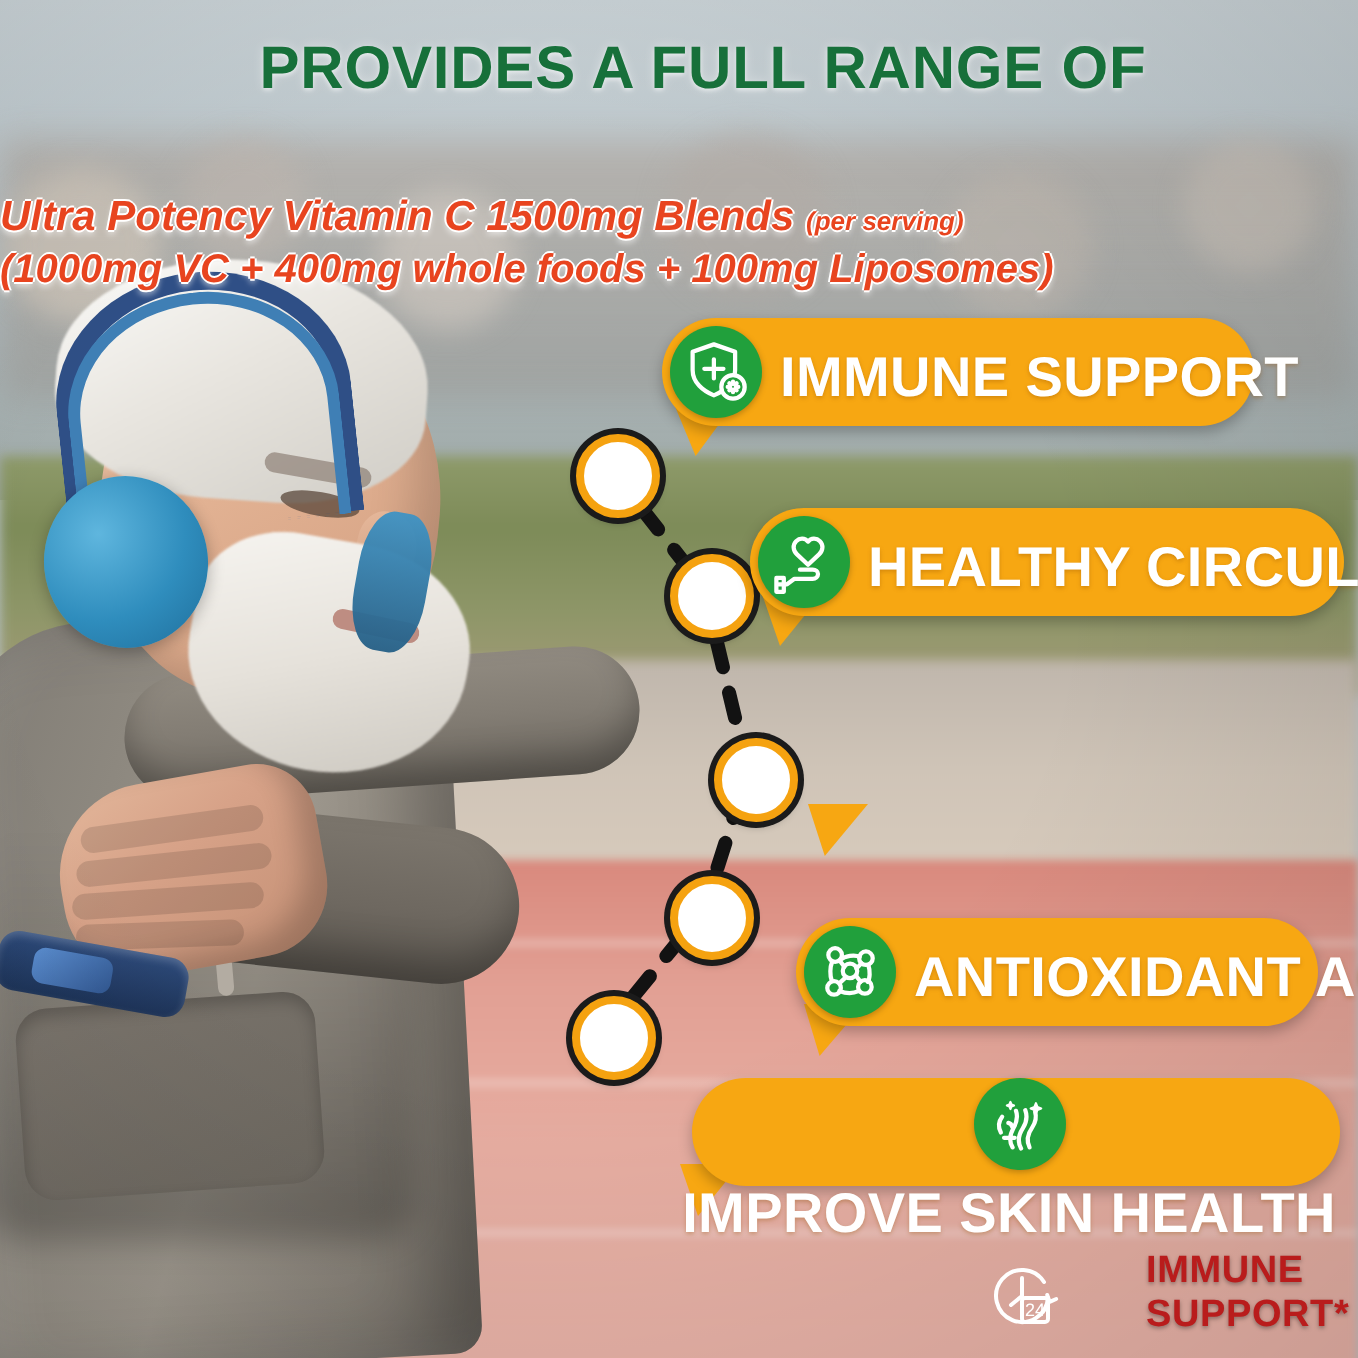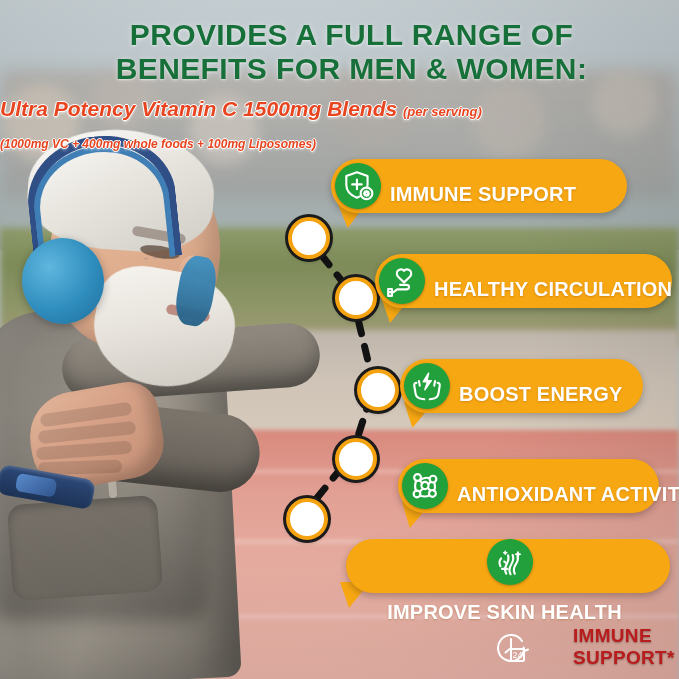--- a/index.html
+++ b/index.html
@@ -108,38 +108,38 @@
     color:#17703a;font-weight:bold;font-size:30px;line-height:1.12;letter-spacing:.4px;
     text-shadow:0 1px 2px rgba(255,255,255,.55), 0 0 6px rgba(255,255,255,.4);}
   .headline div{white-space:nowrap;margin-left:24px;}
 
   
   .subtitle{position:absolute;left:0;top:96px;width:679px;text-align:left;
     color:#e8441f;font-style:italic;font-weight:bold;line-height:1.2;
     text-shadow:0 1px 0 #fff,0 -1px 0 #fff,1px 0 0 #fff,-1px 0 0 #fff,0 2px 3px rgba(255,255,255,.7);}
   .sub1{font-size:21px;}
   .sub1 .small{font-size:13px;}
-  .sub2{font-size:12px;margin-top:16px;}
+  .sub2{font-size:20px;margin-top:2px;}
 
   
   .connector{position:absolute;left:0;top:0;width:679px;height:679px;pointer-events:none;}
   .dot{position:absolute;width:34px;height:34px;border-radius:50%;
     background:#ffffff;border:4px solid #f5a210;
     box-shadow:0 0 0 3px #1b1b1b, 0 2px 4px rgba(0,0,0,.35);}
 
   
   .pill{position:absolute;height:54px;display:flex;align-items:center;
     background:#f7a712;border-radius:27px;
     box-shadow:0 3px 7px rgba(0,0,0,.25);}
   .pill .icon{width:46px;height:46px;border-radius:50%;background:#21a03c;
     margin-left:4px;flex:0 0 auto;display:flex;align-items:center;justify-content:center;
     box-shadow:0 1px 3px rgba(0,0,0,.25);}
   .pill .icon svg{width:34px;height:34px;display:block;}
-  .pill .label{color:#ffffff;font-weight:bold;font-size:20px;letter-spacing:.2px;
-    white-space:nowrap;margin:16px 16px 0 9px;text-shadow:0 1px 2px rgba(150,80,0,.35);}
+  .pill .label{color:#ffffff;font-weight:bold;font-size:28px;letter-spacing:.2px;
+    white-space:nowrap;margin:6px 16px 0 9px;text-shadow:0 1px 2px rgba(150,80,0,.35);}
 
   
   #pill-0{left:331px;top:159px;width:296px;}
   #pill-1{left:375px;top:254px;width:297px;}
   #pill-2{left:400px;top:359px;width:243px;}
   #pill-3{left:398px;top:459px;width:261px;}
   #pill-4{left:346px;top:539px;width:324px;flex-direction:column;}
 
   
   .tailpt{position:absolute;width:30px;height:26px;background:#f7a712;}
@@ -194,21 +194,20 @@
     <div class="hb-band"></div>
     <div class="hb-band2"></div>
     <div class="hb-cup"></div>
     <div class="hb-cup2"></div>
   </div>
 
   <div class="bg-vig"></div>
 
   <div class="headline">
     <div>PROVIDES A FULL RANGE OF</div>
-    <div>BENEFITS FOR MEN &amp; WOMEN:</div>
   </div>
 
   <div class="subtitle">
     <div class="sub1">
       <span>Ultra Potency Vitamin C 1500mg Blends</span>
       <span class="small">(per serving)</span>
     </div>
     <div class="sub2">(1000mg VC + 400mg whole foods + 100mg Liposomes)</div>
   </div>
 
@@ -246,32 +245,20 @@
       <svg viewBox="0 0 32 32" fill="none" stroke="#ffffff" stroke-width="2" stroke-linecap="round" stroke-linejoin="round">
         <path d="M19.5 6.2 c-1.6-1.6-4.2-1.6-5.6 .2 c-1.4-1.8-4-1.8-5.6-.2
                  c-1.7 1.7-1.5 4.4 .3 6.1 l5.3 5 l5.3-5 c1.8-1.7 2-4.4 .3-6.1 z" transform="translate(4,0)"></path>
         <path d="M4 26.5 h4 l3.5-2.6 h8.6 c1.4 0 2.5-1 2.5-2.2 s-1.1-2.1-2.5-2.1 h-6"></path>
         <path d="M3 23.5 h3.5 v6.5 H3 z"></path>
       </svg>
     </span>
     <span class="label">HEALTHY CIRCULATION</span>
   </div>
 
-  <div class="pill" id="pill-2">
-    <span class="icon">
-      <svg viewBox="0 0 32 32" fill="none" stroke="#ffffff" stroke-width="2" stroke-linecap="round" stroke-linejoin="round">
-        <path d="M17.5 4 l-5 8 h4 l-2.5 7.5 l6-8.5 h-4 z" fill="#ffffff" stroke-width="1.4"></path>
-        <path d="M6 13 c-1.4 0-2.2 1.2-2 2.6 l1.2 7.4 c.4 2.6 2.5 4.6 5.2 5 l3.1 .5"></path>
-        <path d="M9.2 15.6 c-.2-1.4-.5-2.8-.8-4.2"></path>
-        <path d="M26 13 c1.4 0 2.2 1.2 2 2.6 l-1.2 7.4 c-.4 2.6-2.5 4.6-5.2 5 l-3.1 .5"></path>
-        <path d="M22.8 15.6 c.2-1.4 .5-2.8 .8-4.2"></path>
-      </svg>
-    </span>
-    <span class="label">BOOST ENERGY</span>
-  </div>
 
   <div class="pill" id="pill-3">
     <span class="icon">
       <svg viewBox="0 0 32 32" fill="none" stroke="#ffffff" stroke-width="2" stroke-linecap="round" stroke-linejoin="round">
         <circle cx="16" cy="15.5" r="3.4"></circle>
         <circle cx="9" cy="8" r="3.2"></circle>
         <circle cx="23.5" cy="9.5" r="3.2"></circle>
         <circle cx="8.5" cy="23.5" r="3.2"></circle>
         <circle cx="23" cy="23" r="3.2"></circle>
         <path d="M11.4 10.3 C13.6 8.4 18.2 7.6 20.6 8.9"></path>

